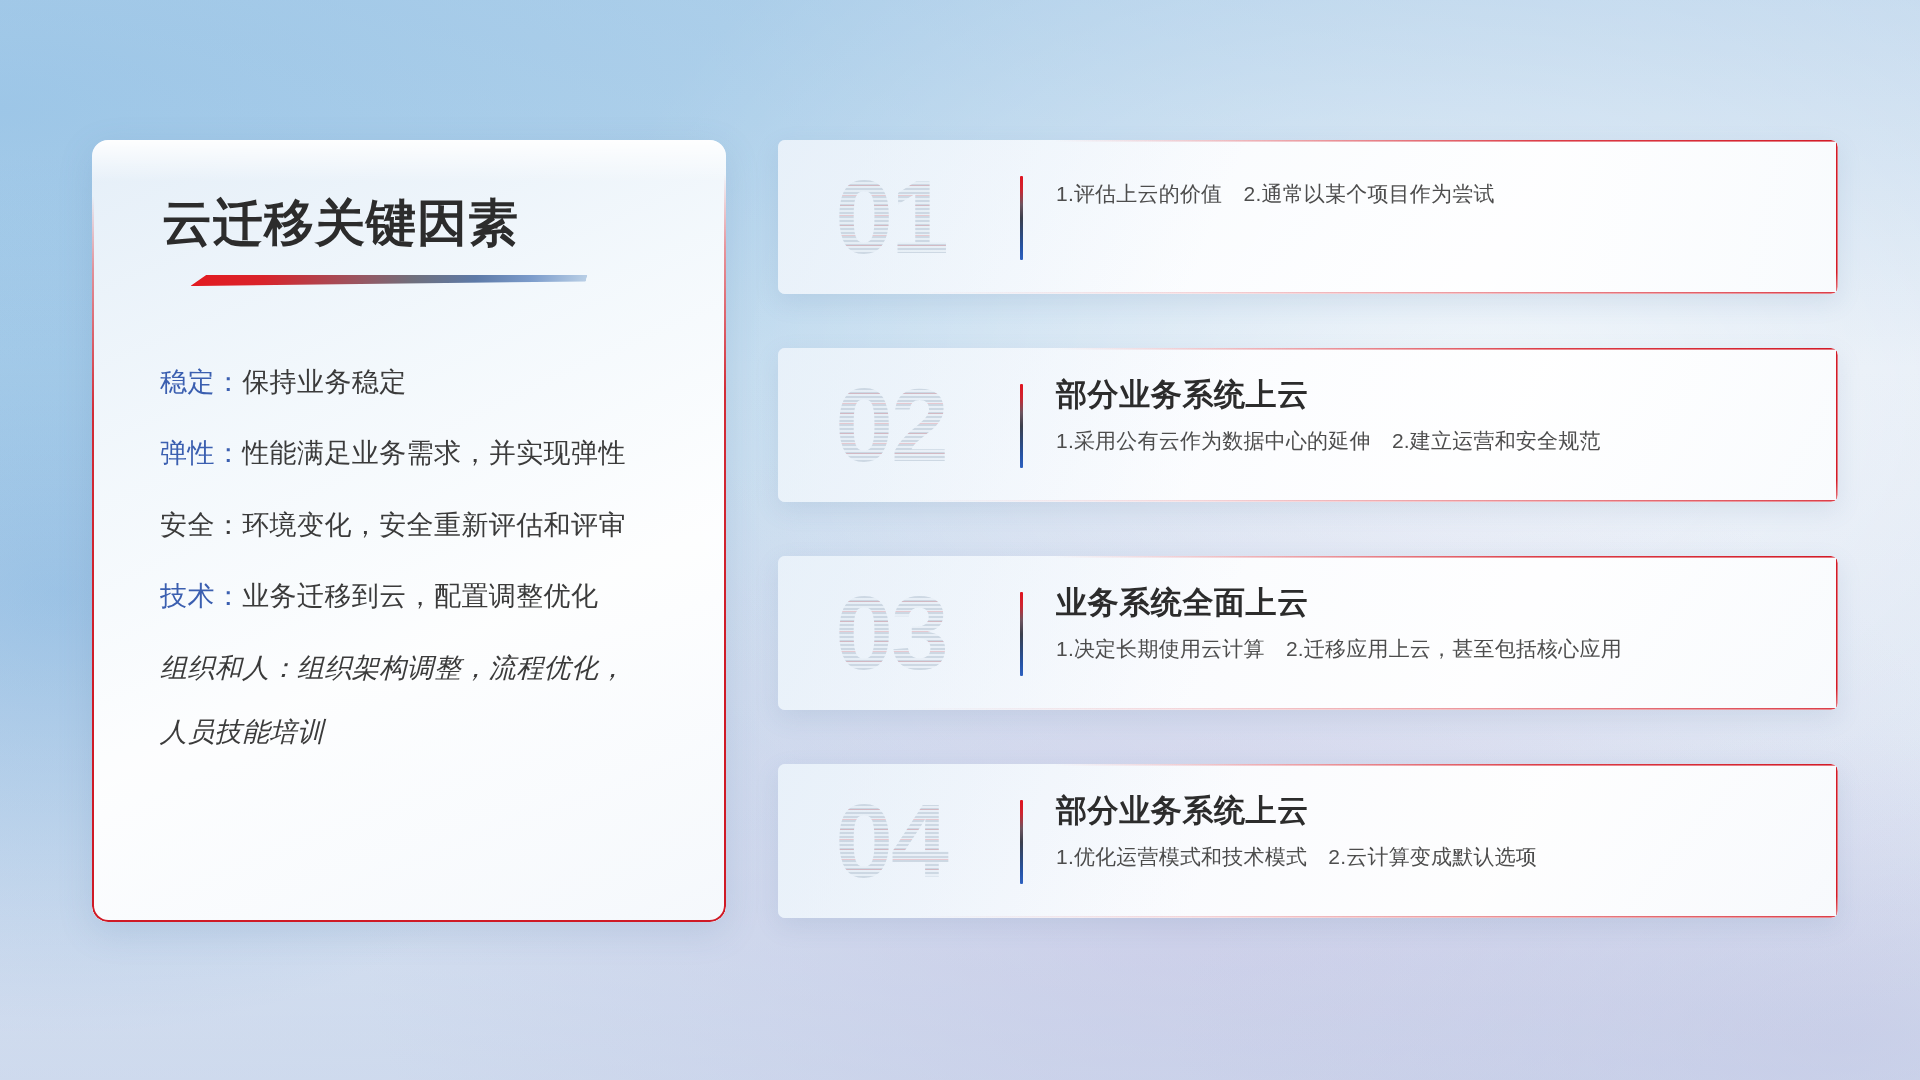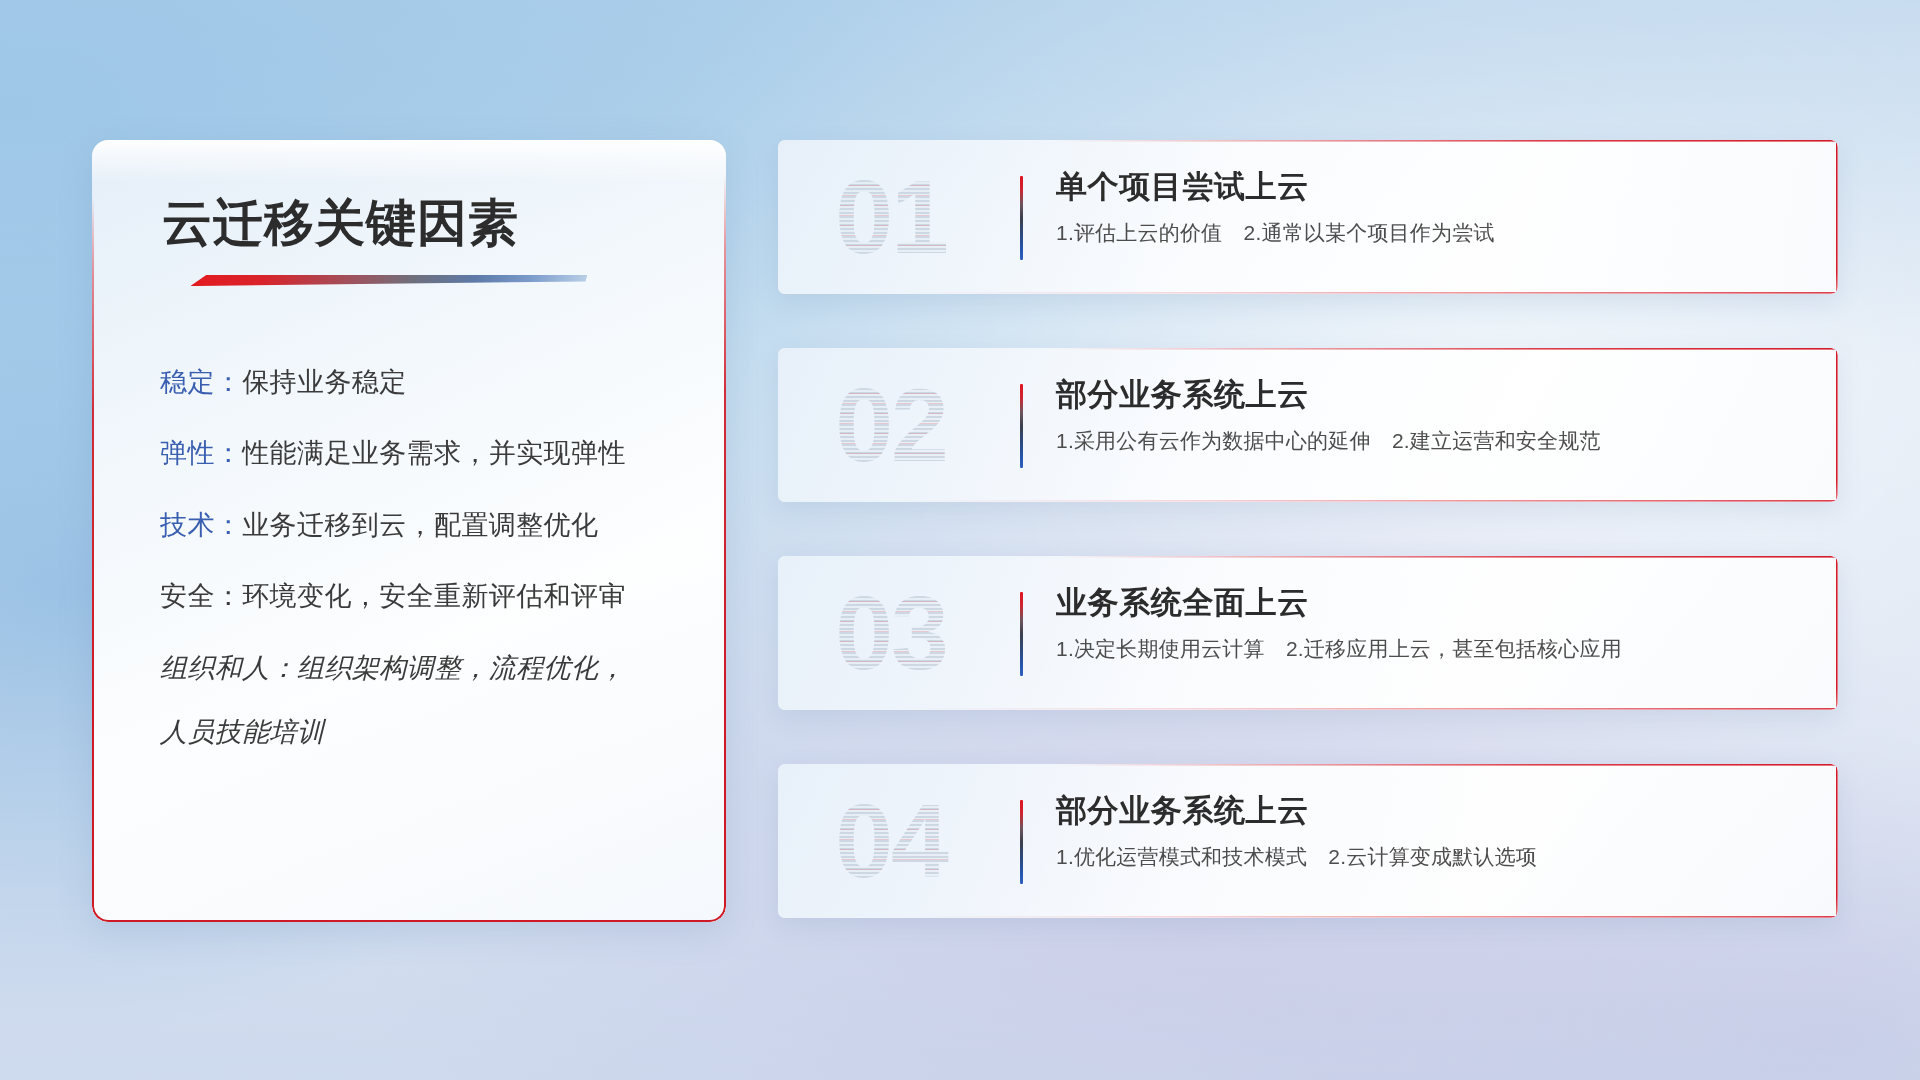--- a/index.html
+++ b/index.html
@@ -170,47 +170,46 @@
       <ul id="panel-list" style="list-style:none;">
 
         <li class="panel-item">
           <span class="lbl">稳定：</span><span class="txt">保持业务稳定</span>
         </li>
 
         <li class="panel-item">
           <span class="lbl">弹性：</span><span class="txt">性能满足业务需求，并实现弹性</span>
         </li>
 
+        <li class="panel-item neutral">
+          <span class="lbl">安全：</span><span class="txt">环境变化，安全重新评估和评审</span>
+        </li>
+
         <li class="panel-item">
           <span class="lbl">技术：</span><span class="txt">业务迁移到云，配置调整优化</span>
-        </li>
-
-        <li class="panel-item neutral">
-          <span class="lbl">安全：</span><span class="txt">环境变化，安全重新评估和评审</span>
         </li>
 
         <li class="panel-item neutral wrapline">
           <span class="lbl">组织和人：</span><span class="txt">组织架构调整，流程优化，</span>
           <span class="cont">人员技能培训</span>
         </li>
 
       </ul>
     </div>
   </section>
 
   <section id="cards">
 
     <article class="card">
       <span class="edge"></span>
       <span class="sheen"></span>
       <div class="num">01</div>
       <div class="num-red">01</div>
       <div class="divider"></div>
       <div class="card-text">
-        <div class="card-title">单个项目尝试上云</div>
         <div class="card-sub">1.评估上云的价值　2.通常以某个项目作为尝试</div>
       </div>
     </article>
 
     <article class="card">
       <span class="edge"></span>
       <span class="sheen"></span>
       <div class="num">02</div>
       <div class="num-red">02</div>
       <div class="divider"></div>

